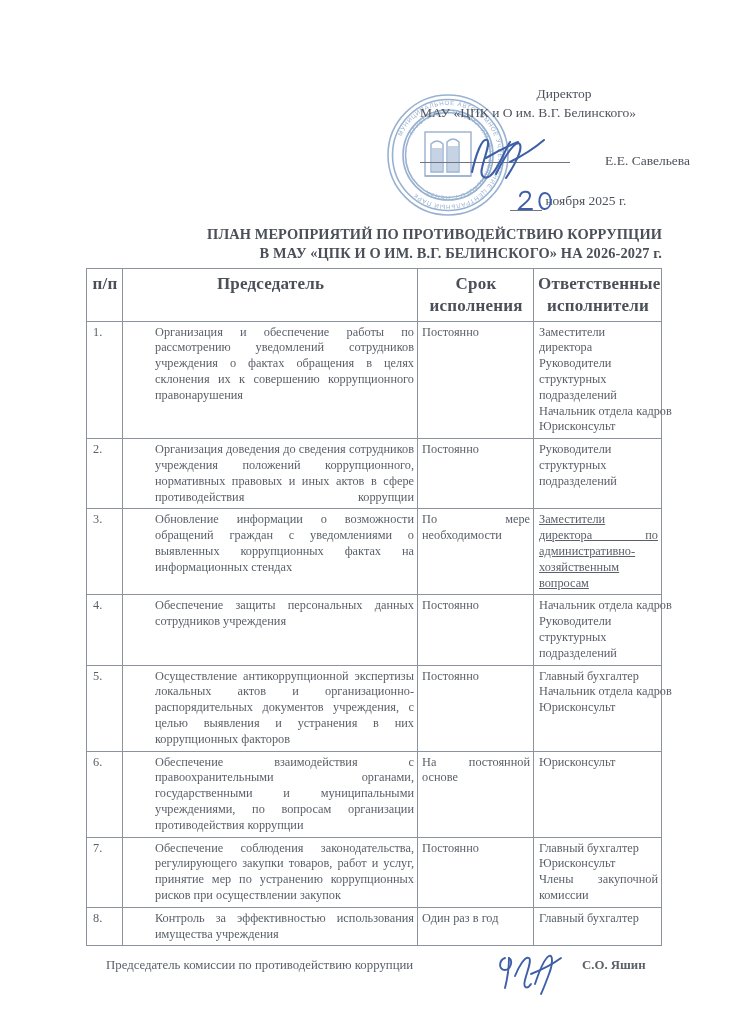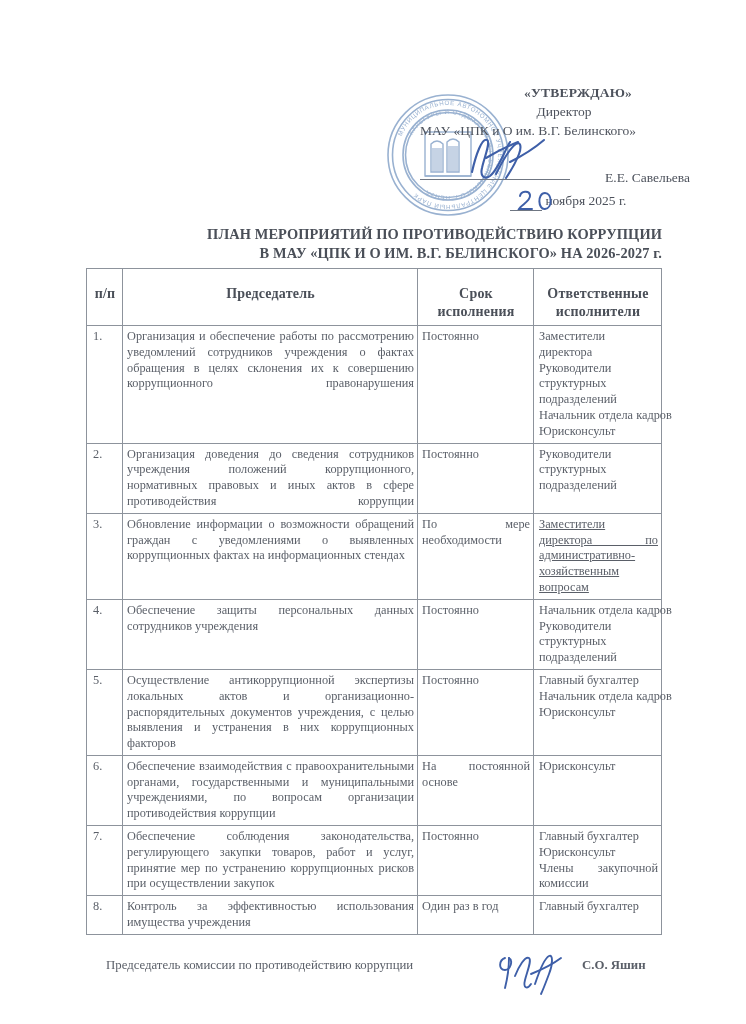--- a/index.html
+++ b/index.html
@@ -155,41 +155,41 @@
 
   .plan-table th,
   .plan-table td {
     border: 1px solid #8d939c;
     vertical-align: top;
     padding: 3px 3px 3px 4px;
   }
   .plan-table thead th {
     text-align: center;
     font-weight: bold;
-    font-size: 14px;
+    font-size: 17px;
     letter-spacing: 0.2px;
-    padding-top: 16px;
+    padding-top: 4px;
     padding-bottom: 4px;
     color: #4a4f58;
   }
   .th-num { font-size: 11.5px; }
   .th-resp .resp-l1 { display: block; }
   .th-resp .resp-l2 { display: block; }
 
   td.cell-num {
     text-align: left;
     padding-left: 6px;
     white-space: nowrap;
   }
   td.cell-activity {
     text-align: justify;
     text-justify: inter-word;
     hyphens: none;
   }
-  td.cell-activity > span { display: block; }
+  td.cell-activity > span { display: block; margin-left: 28px; }
   td.cell-term {
     text-align: justify;
     text-justify: inter-word;
   }
   td.cell-term > span { display: block; }
   td.cell-resp {
     white-space: nowrap;
     overflow: visible;
     padding-left: 5px;
   }
@@ -257,21 +257,20 @@
         <path d="M40,84 L86,84"></path>
       </g>
       <g fill="#8fa9cc" opacity="0.65">
         <rect x="47" y="56" width="10" height="24"></rect>
         <rect x="63" y="54" width="10" height="26"></rect>
       </g>
     </svg>
   </div>
 
   <div class="approval-block">
-    <div class="approval-title">«УТВЕРЖДАЮ»</div>
     <div class="approval-role">Директор</div>
     <div class="approval-org">МАУ «ЦПК и О им. В.Г. Белинского»</div>
     <div class="signature-row">
       <div class="sig-underline"></div>
       <div class="sig-name">Е.Е. Савельева</div>
     </div>
     <div class="date-line">
       <span class="date-day">20</span>
       <span>ноября 2025 г.</span>
     </div>

